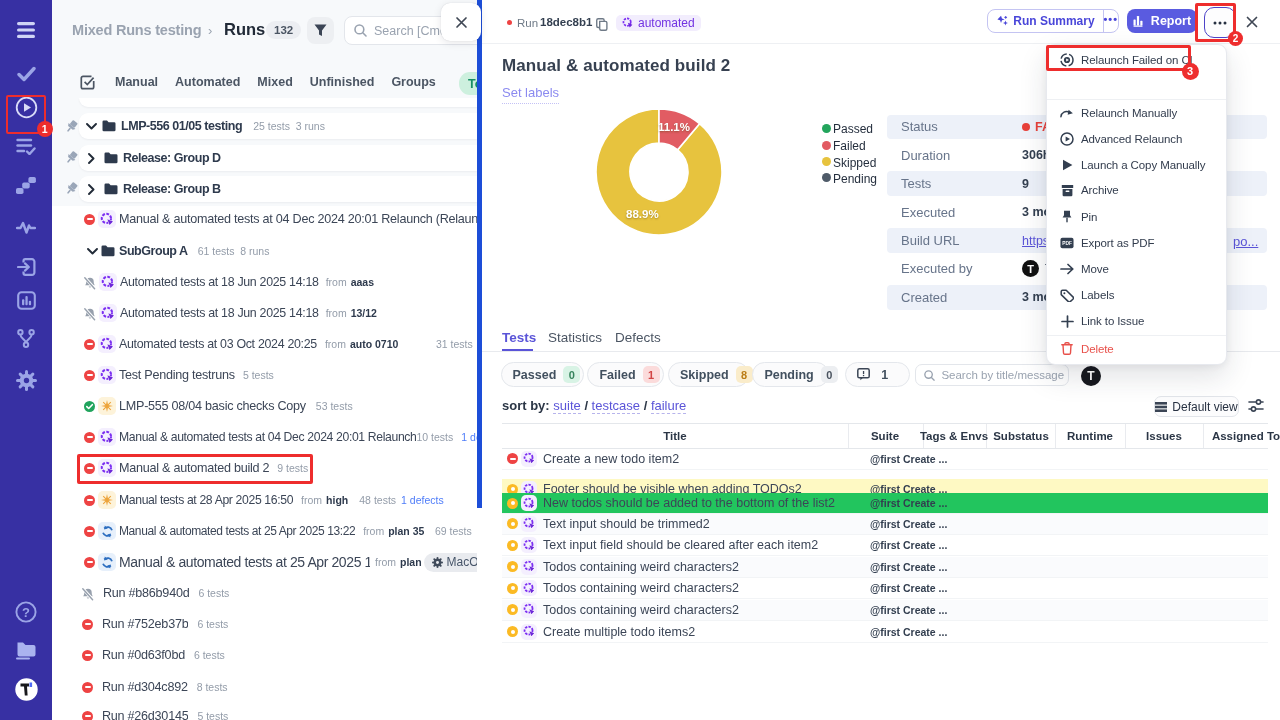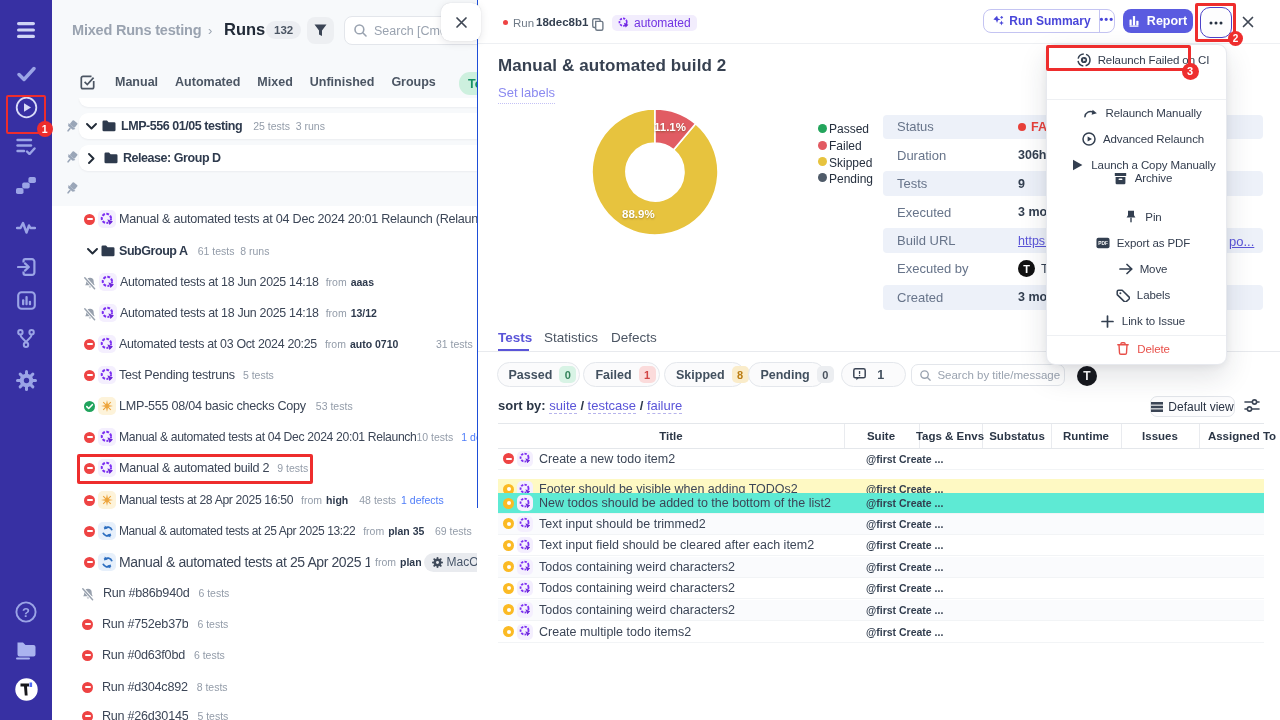--- a/index.html
+++ b/index.html
@@ -22,36 +22,36 @@
 .ic-fail { width:11px; height:11px; border-radius:50%; background:#ee4343; position:relative; flex:none; }
 .ic-fail:after { content:""; position:absolute; left:2.5px; top:4.5px; width:6px; height:2px; border-radius:1px; background:#fff; }
 .ic-pass { width:11px; height:11px; border-radius:50%; background:#21a45d; position:relative; flex:none; }
 .ic-skip { width:11px; height:11px; border-radius:50%; background:#fbba24; position:relative; flex:none; }
 .ic-skip:after { content:""; position:absolute; left:3.5px; top:3.5px; width:4px; height:4px; border-radius:50%; background:#fff; }
 .tbox { width:18px; height:18px; border-radius:5px; display:flex; align-items:center; justify-content:center; flex:none; }
 .t-auto { background:#f4effe; }
 .t-spark { background:#fdf3da; }
 .t-cycle { background:#e7f0fb; }
 
-#rpanel { position:absolute; left:477px; top:0; width:803px; height:508px; background:#fff; border-left:1px solid #1d4ed8; }
+#rpanel { position:absolute; left:477px; top:0; width:803px; height:508px; background:#fff; border-left:5px solid #1d4ed8; }
 #topbar { position:absolute; left:0; top:0; width:803px; height:44px; border-bottom:1px solid #eef0f3; background:#fff; }
 .btn { position:absolute; display:flex; align-items:center; justify-content:center; border-radius:8px; font-size:13px; }
 .srow { position:absolute; left:405px; width:380px; height:24.8px; display:flex; align-items:center; overflow:hidden; }
 .srow .lab { width:135px; flex:none; padding-left:14px; font-size:13px; color:#67748a; white-space:nowrap; }
 .srow .val { font-size:12.5px; color:#333f50; font-weight:bold; white-space:nowrap; }
 .pill { position:absolute; top:362px; height:25px; border:1px solid #e4e7ec; background:#fbfbfc; border-radius:13px; display:flex; align-items:center; font-size:12.5px; color:#42505f; font-weight:bold; }
 .pbadge { height:17px; min-width:17px; padding:0 5px; border-radius:5px; font-size:11px; font-weight:bold; display:flex; align-items:center; justify-content:center; margin-left:7px; }
 
 .th { position:absolute; top:423px; height:26px; display:flex; align-items:center; justify-content:center; font-size:11.5px; font-weight:bold; color:#2b3646; }
 .trow { position:absolute; left:20px; width:766px; height:21.2px; display:flex; align-items:center; }
 .ttitle { font-size:12.5px; color:#3c4657; margin-left:6px; white-space:nowrap; }
 .tsuite { position:absolute; left:368px; font-size:10.5px; font-weight:bold; color:#323e4f; }
 
 #menu { position:absolute; left:1046px; top:44px; width:181px; height:321px; background:#fff; border:1px solid #e7e9ee; border-radius:9px; box-shadow:0 12px 28px rgba(31,41,55,.13), 0 2px 6px rgba(31,41,55,.06); z-index:20; }
-.mi { position:absolute; left:0; width:100%; height:26px; display:flex; align-items:center;justify-content:center; }
+.mi { position:absolute; left:0; width:100%; height:26px; display:flex; align-items:center; }
 .mi .mic { width:14px; margin-left:13px; display:flex; justify-content:center; }
 .mi .mtx { margin-left:7px; font-size:11.5px; color:#323c4d; letter-spacing:-.1px; }
 
 .rbox { position:absolute; border:3px solid #ee2d2d; border-radius:2px; z-index:30; }
 .rbadge { position:absolute; border-radius:50%; background:#ee2d2d; color:#fff; font-weight:bold; display:flex; align-items:center; justify-content:center; z-index:31; }
 </style>
 </head>
 <body>
 <div id="stage">
 <div id="lpanel">
@@ -116,20 +116,29 @@
     <span class="meta" style="margin-left:11px">25 tests&nbsp;&nbsp;3 runs</span>
   </div>
   <div class="gcard" style="top:145px;padding-left:9px">
     <svg width="7" height="11" viewBox="0 0 7 11">
           <path d="M1 1 L5.5 5.5 L1 10" fill="none" stroke="#222b38" stroke-width="1.9" stroke-linecap="round" stroke-linejoin="round"></path>
         </svg>
     <svg width="14" height="12" viewBox="0 0 14 12" style="margin-left:9px">
           <path d="M0.5 1.8 a1.3 1.3 0 0 1 1.3 -1.3 H5 L6.6 2.2 H12.2 a1.3 1.3 0 0 1 1.3 1.3 V10 a1.3 1.3 0 0 1 -1.3 1.3 H1.8 A1.3 1.3 0 0 1 0.5 10 Z" fill="#2e3a4d"></path>
         </svg>
     <span class="gtitle" style="margin-left:5px">Release: Group D</span>
+  </div>
+  <div class="gcard" style="top:176px;padding-left:9px">
+    <svg width="7" height="11" viewBox="0 0 7 11">
+          <path d="M1 1 L5.5 5.5 L1 10" fill="none" stroke="#222b38" stroke-width="1.9" stroke-linecap="round" stroke-linejoin="round"></path>
+        </svg>
+    <svg width="14" height="12" viewBox="0 0 14 12" style="margin-left:9px">
+          <path d="M0.5 1.8 a1.3 1.3 0 0 1 1.3 -1.3 H5 L6.6 2.2 H12.2 a1.3 1.3 0 0 1 1.3 1.3 V10 a1.3 1.3 0 0 1 -1.3 1.3 H1.8 A1.3 1.3 0 0 1 0.5 10 Z" fill="#2e3a4d"></path>
+        </svg>
+    <span class="gtitle" style="margin-left:5px">Release: Group B</span>
   </div>
 
   <div class="abs" style="top:206px;left:0;width:425px;height:514px;background:#fff"></div>
   <div id="runrows">
   <div class="rr" style="top:204px">
           <span class="ic-fail"></span>
           <span class="tbox t-auto" style="margin-left:3px">
             <svg width="15" height="15" viewBox="0 0 15 15">
               <circle cx="6.4" cy="6.4" r="4.6" fill="none" stroke="#7c2ff2" stroke-width="2.1" stroke-dasharray="2.8 1.4"></circle>
               <path d="M6.6 6.6 L14 9.6 L9.6 14 Z" fill="#fff"></path>
@@ -505,21 +514,21 @@
           <span class="tbox t-auto" style="width:16px;height:16px;margin-left:3px">
             <svg width="13" height="13" viewBox="0 0 15 15">
               <circle cx="6.4" cy="6.4" r="4.6" fill="none" stroke="#7c2ff2" stroke-width="2.1" stroke-dasharray="2.8 1.4"></circle>
               <path d="M6.6 6.6 L14 9.6 L9.6 14 Z" fill="#fff"></path>
               <path d="M7.3 7.3 L13 9.6 L9.6 13 Z" fill="#6d28d9"></path>
             </svg>
           </span>
           <span class="ttitle">Footer should be visible when adding TODOs2</span>
           <span class="tsuite">@first Create ...</span>
         </div>
-  <div class="trow" style="top:493px;background:#5eead4;border-bottom:1px solid #f2f4f6">
+  <div class="trow" style="top:493px;background:#22c55e;border-bottom:1px solid #f2f4f6">
           <span class="ic-skip" style="margin-left:5px"></span>
           <span class="tbox t-auto" style="width:16px;height:16px;margin-left:3px">
             <svg width="13" height="13" viewBox="0 0 15 15">
               <circle cx="6.4" cy="6.4" r="4.6" fill="none" stroke="#7c2ff2" stroke-width="2.1" stroke-dasharray="2.8 1.4"></circle>
               <path d="M6.6 6.6 L14 9.6 L9.6 14 Z" fill="#fff"></path>
               <path d="M7.3 7.3 L13 9.6 L9.6 13 Z" fill="#6d28d9"></path>
             </svg>
           </span>
           <span class="ttitle">New todos should be added to the bottom of the list2</span>
           <span class="tsuite">@first Create ...</span>
@@ -739,21 +748,21 @@
         <span class="mtx">Advanced Relaunch</span>
       </div>
   <div class="mi" style="top:106.6px">
         <span class="mic">
           <svg width="11" height="12" viewBox="0 0 11 12">
             <path d="M1 0.8 L10.4 6 L1 11.2 Z" fill="#333f50"></path>
           </svg>
         </span>
         <span class="mtx">Launch a Copy Manually</span>
       </div>
-  <div class="mi" style="top:120px">
+  <div class="mi" style="top:132px">
         <span class="mic">
           <svg width="13" height="13" viewBox="0 0 13 13">
             <path d="M0.8 1 H12.2 V4 H0.8 Z" fill="#333f50"></path>
             <path d="M1.6 5 H11.4 V11 a1.2 1.2 0 0 1 -1.2 1.2 H2.8 A1.2 1.2 0 0 1 1.6 11 Z" fill="#333f50"></path>
             <rect x="4.6" y="6.6" width="3.8" height="1.5" rx="0.7" fill="#fff"></rect>
           </svg>
         </span>
         <span class="mtx">Archive</span>
       </div>
   <div class="mi" style="top:158.8px">

